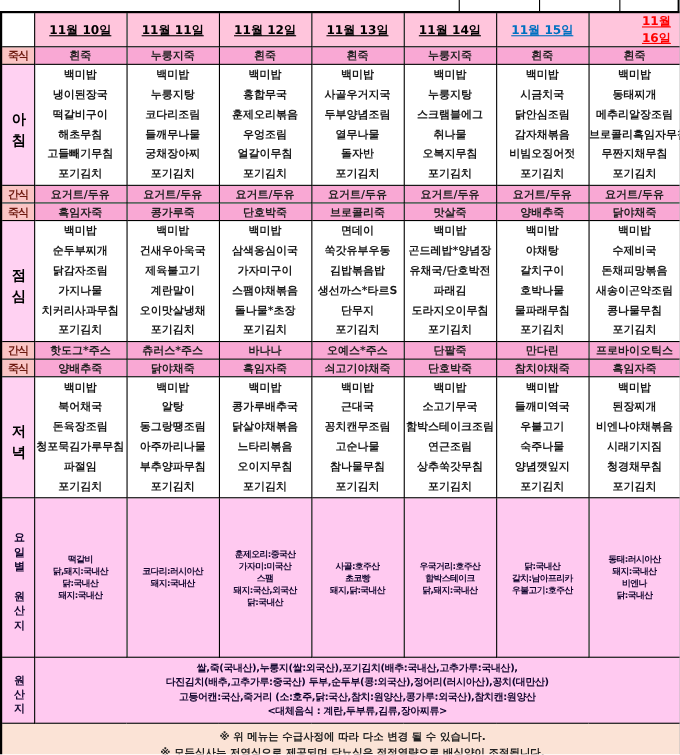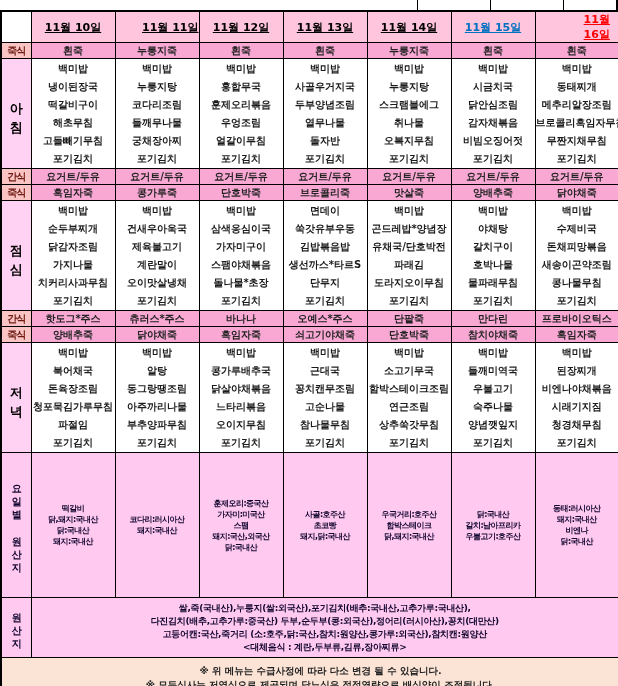--- a/index.html
+++ b/index.html
@@ -58,21 +58,21 @@
       <col style="width:84px">
         <col style="width:84px">
         <col style="width:84px">
         <col style="width:84px">
     </colgroup>
 
     <tbody>
         <tr class="hdr">
       <th class="corner"></th>
       <th style="color: rgb(0, 0, 0);">11월 10일</th>
-      <th style="color: rgb(0, 0, 0); text-align: right;">11월 11일</th>
+      <th style="color: rgb(0, 0, 0);">11월 11일</th>
       <th style="color: rgb(0, 0, 0); margin-top: 33px;">11월 12일</th>
       <th style="color: rgb(0, 0, 0);">11월 13일</th>
       <th style="color: rgb(0, 0, 0);">11월 14일</th>
       <th style="color: rgb(0, 112, 192);">11월 15일</th>
       <th style="color: rgb(255, 0, 0); padding-left: 40px;">11월 16일</th>
     </tr>
 
     <tr class="p-row">
       <td class="lab-cell">죽식</td>
       <td class="val">흰죽</td>

